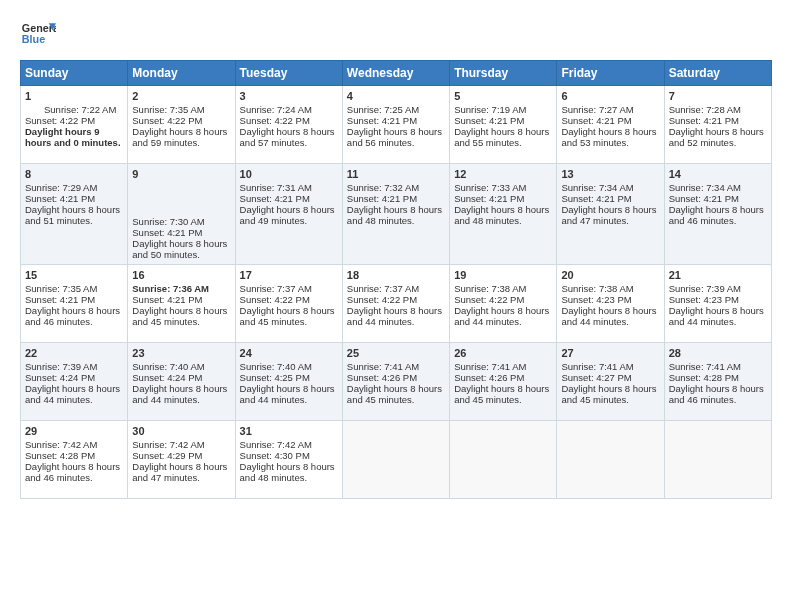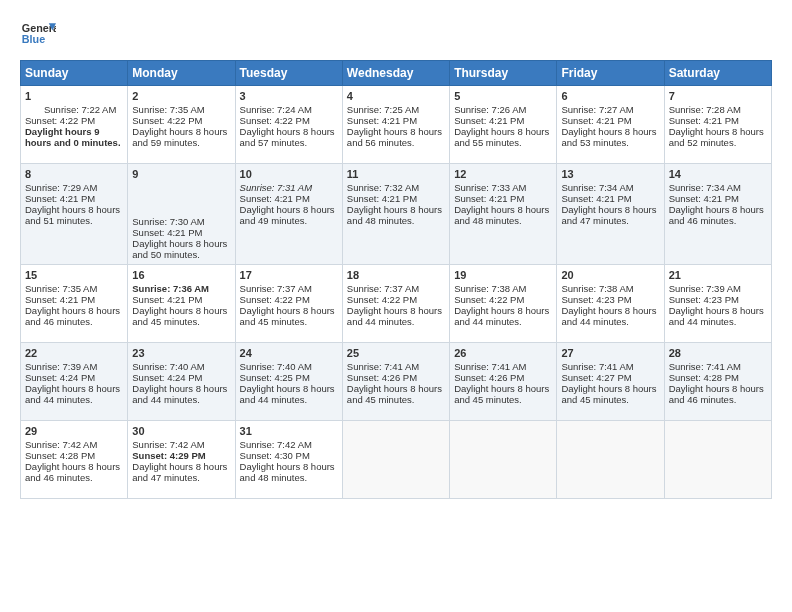--- a/index.html
+++ b/index.html
@@ -130,21 +130,21 @@
             <span style="display: block;">Daylight hours 8 hours and 57 minutes.</span>
           </td>
           <td>
             <span class="day-num">4</span>
             <span style="display: block;">Sunrise: 7:25 AM</span>
             <span style="display: block;">Sunset: 4:21 PM</span>
             <span style="display: block;">Daylight hours 8 hours and 56 minutes.</span>
           </td>
           <td>
             <span class="day-num">5</span>
-            <span style="display: block;">Sunrise: 7:26 AM</span>
+            <span style="display: block;">Sunrise: 7:19 AM</span>
             <span style="display: block;">Sunset: 4:21 PM</span>
             <span style="display: block;">Daylight hours 8 hours and 55 minutes.</span>
           </td>
           <td>
             <span class="day-num">6</span>
             <span style="display: block;">Sunrise: 7:27 AM</span>
             <span style="display: block;">Sunset: 4:21 PM</span>
             <span style="display: block;">Daylight hours 8 hours and 53 minutes.</span>
           </td>
           <td>
@@ -162,21 +162,21 @@
             <span style="display: block;">Daylight hours 8 hours and 51 minutes.</span>
           </td>
           <td>
             <span class="day-num">9</span>
             <span style="display: block; margin-top: 36px;">Sunrise: 7:30 AM</span>
             <span style="display: block;">Sunset: 4:21 PM</span>
             <span style="display: block;">Daylight hours 8 hours and 50 minutes.</span>
           </td>
           <td>
             <span class="day-num">10</span>
-            <span style="display: block; font-style: italic;">Sunrise: 7:31 AM</span>
+            <span style="display: block;">Sunrise: 7:31 AM</span>
             <span style="display: block;">Sunset: 4:21 PM</span>
             <span style="display: block;">Daylight hours 8 hours and 49 minutes.</span>
           </td>
           <td>
             <span class="day-num">11</span>
             <span style="display: block;">Sunrise: 7:32 AM</span>
             <span style="display: block;">Sunset: 4:21 PM</span>
             <span style="display: block;">Daylight hours 8 hours and 48 minutes.</span>
           </td>
           <td>
@@ -289,21 +289,21 @@
         <tr>
           <td>
             <span class="day-num">29</span>
             <span style="display: block;">Sunrise: 7:42 AM</span>
             <span style="display: block;">Sunset: 4:28 PM</span>
             <span style="display: block;">Daylight hours 8 hours and 46 minutes.</span>
           </td>
           <td>
             <span class="day-num">30</span>
             <span style="display: block;">Sunrise: 7:42 AM</span>
-            <span style="display: block; font-weight: bold;">Sunset: 4:29 PM</span>
+            <span style="display: block;">Sunset: 4:29 PM</span>
             <span style="display: block;">Daylight hours 8 hours and 47 minutes.</span>
           </td>
           <td>
             <span class="day-num">31</span>
             <span style="display: block;">Sunrise: 7:42 AM</span>
             <span style="display: block;">Sunset: 4:30 PM</span>
             <span style="display: block;">Daylight hours 8 hours and 48 minutes.</span>
           </td>
           <td class="empty-cell"></td>
           <td class="empty-cell"></td>

